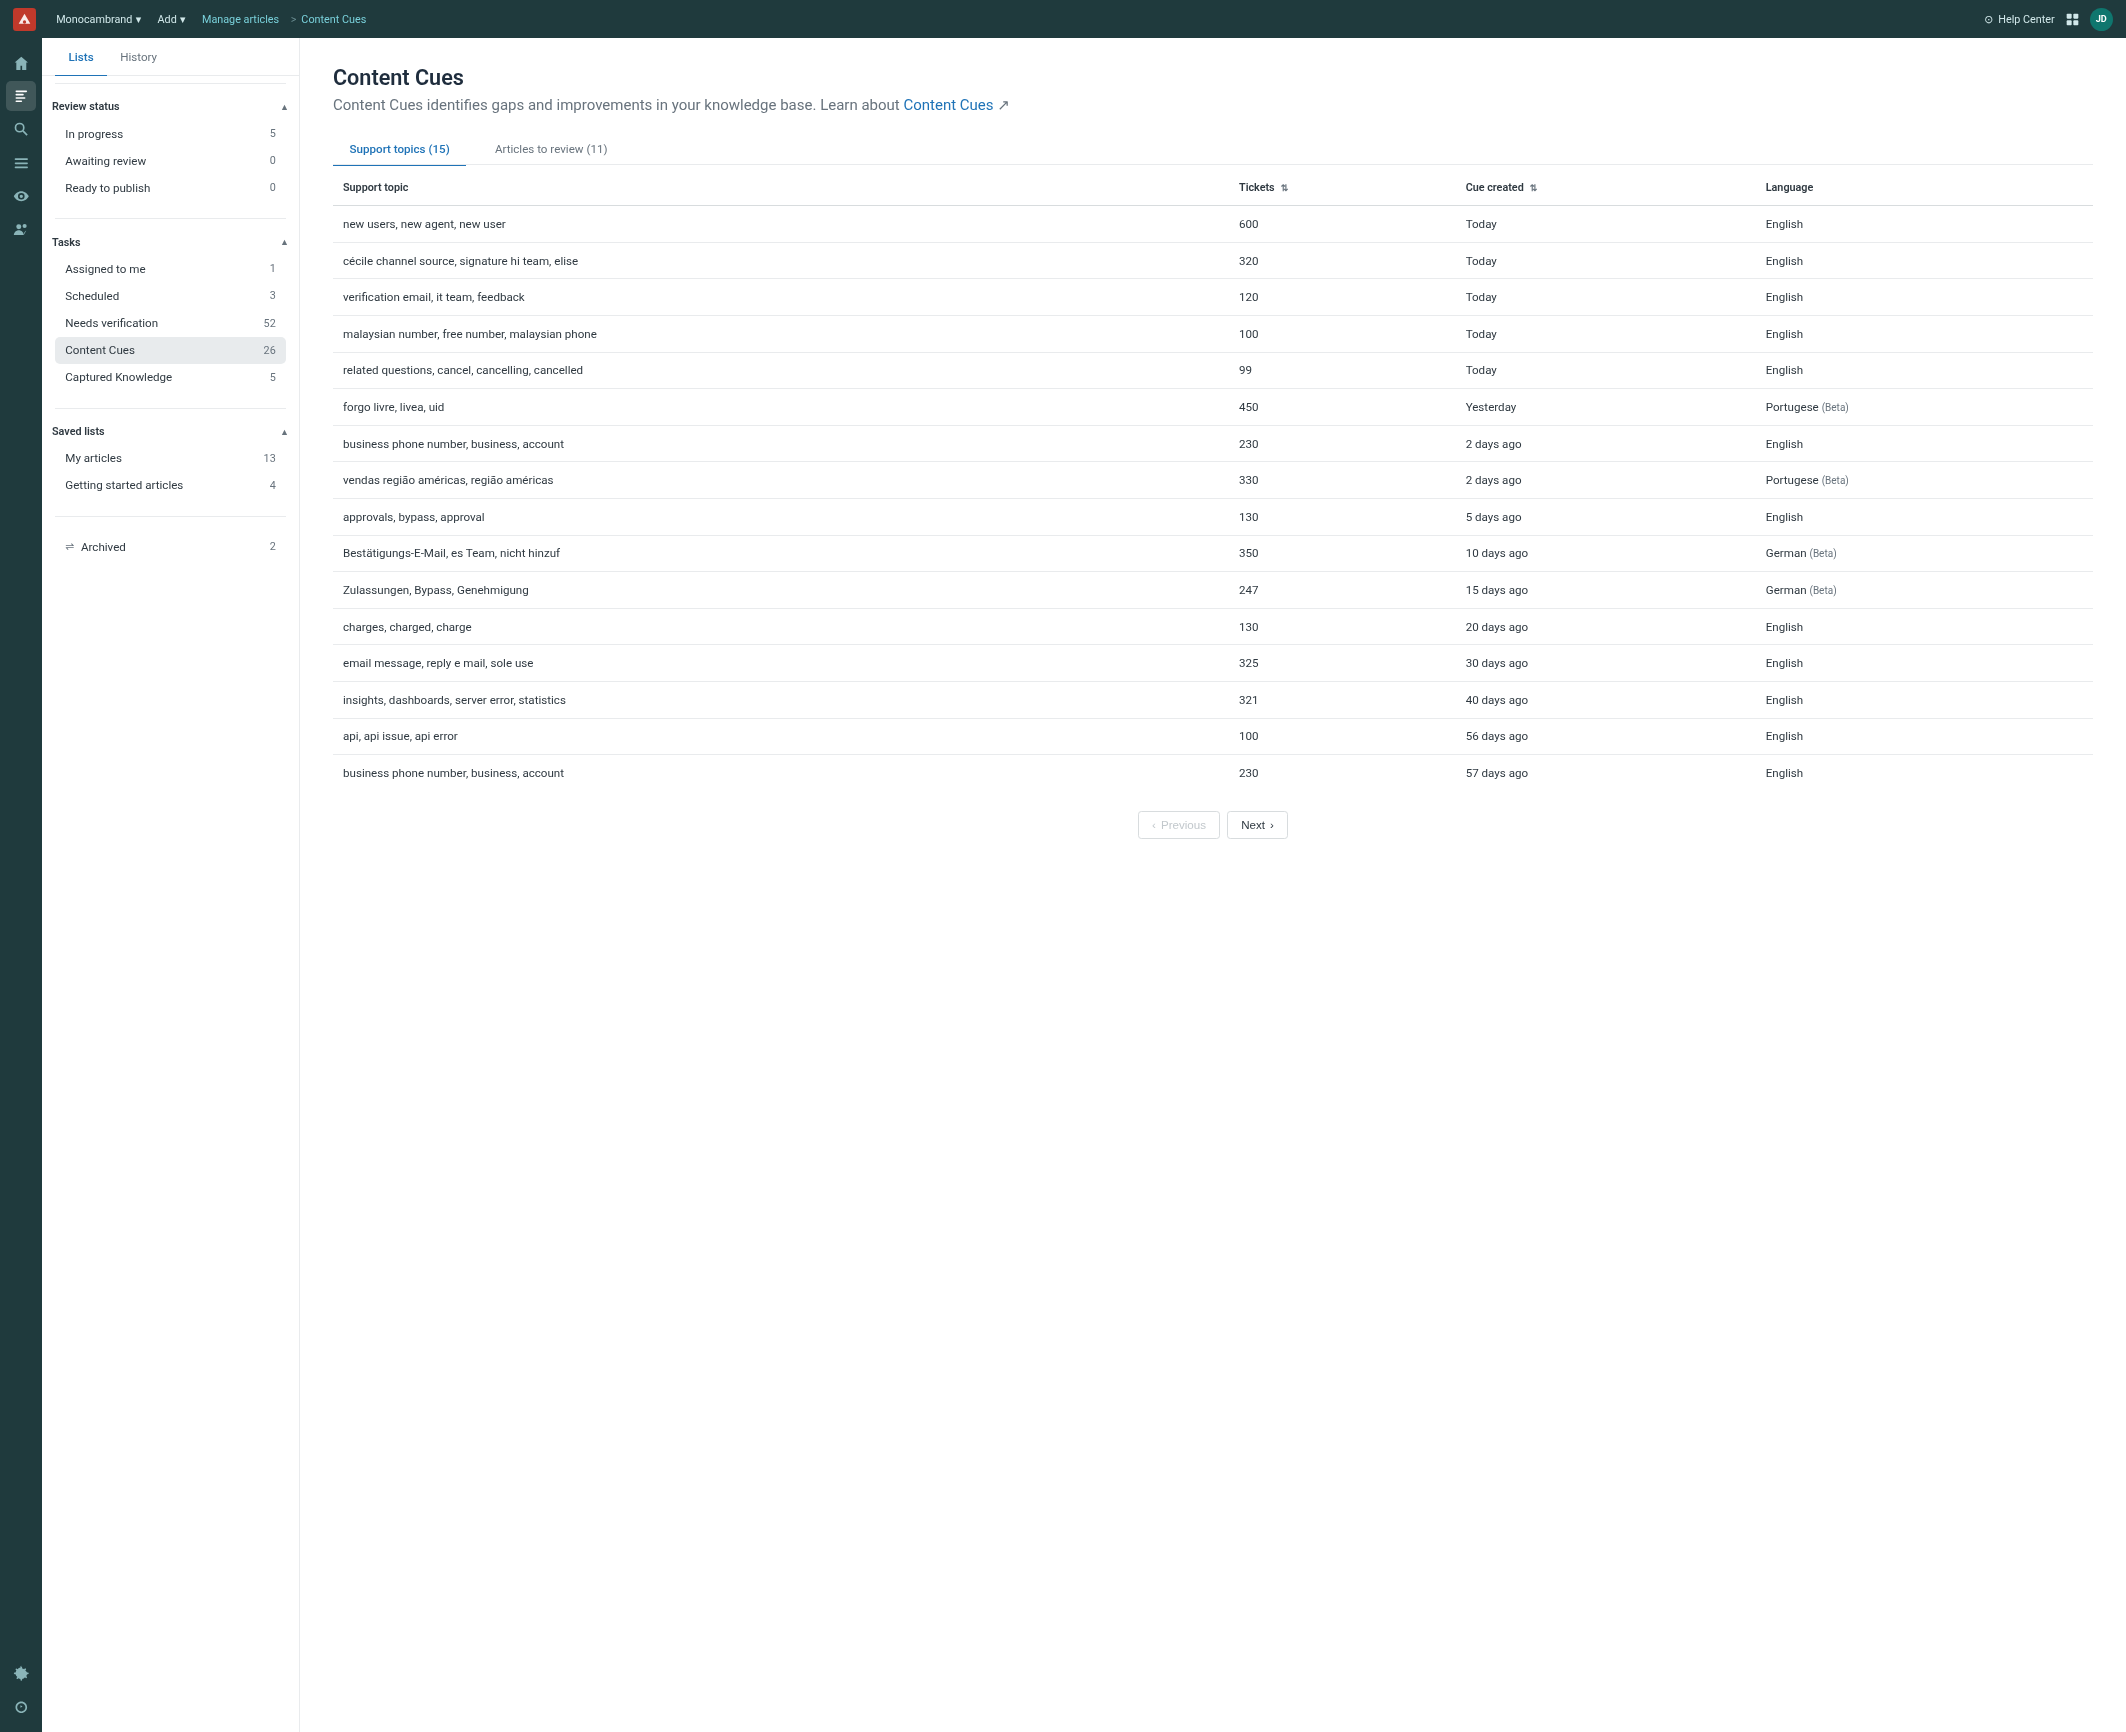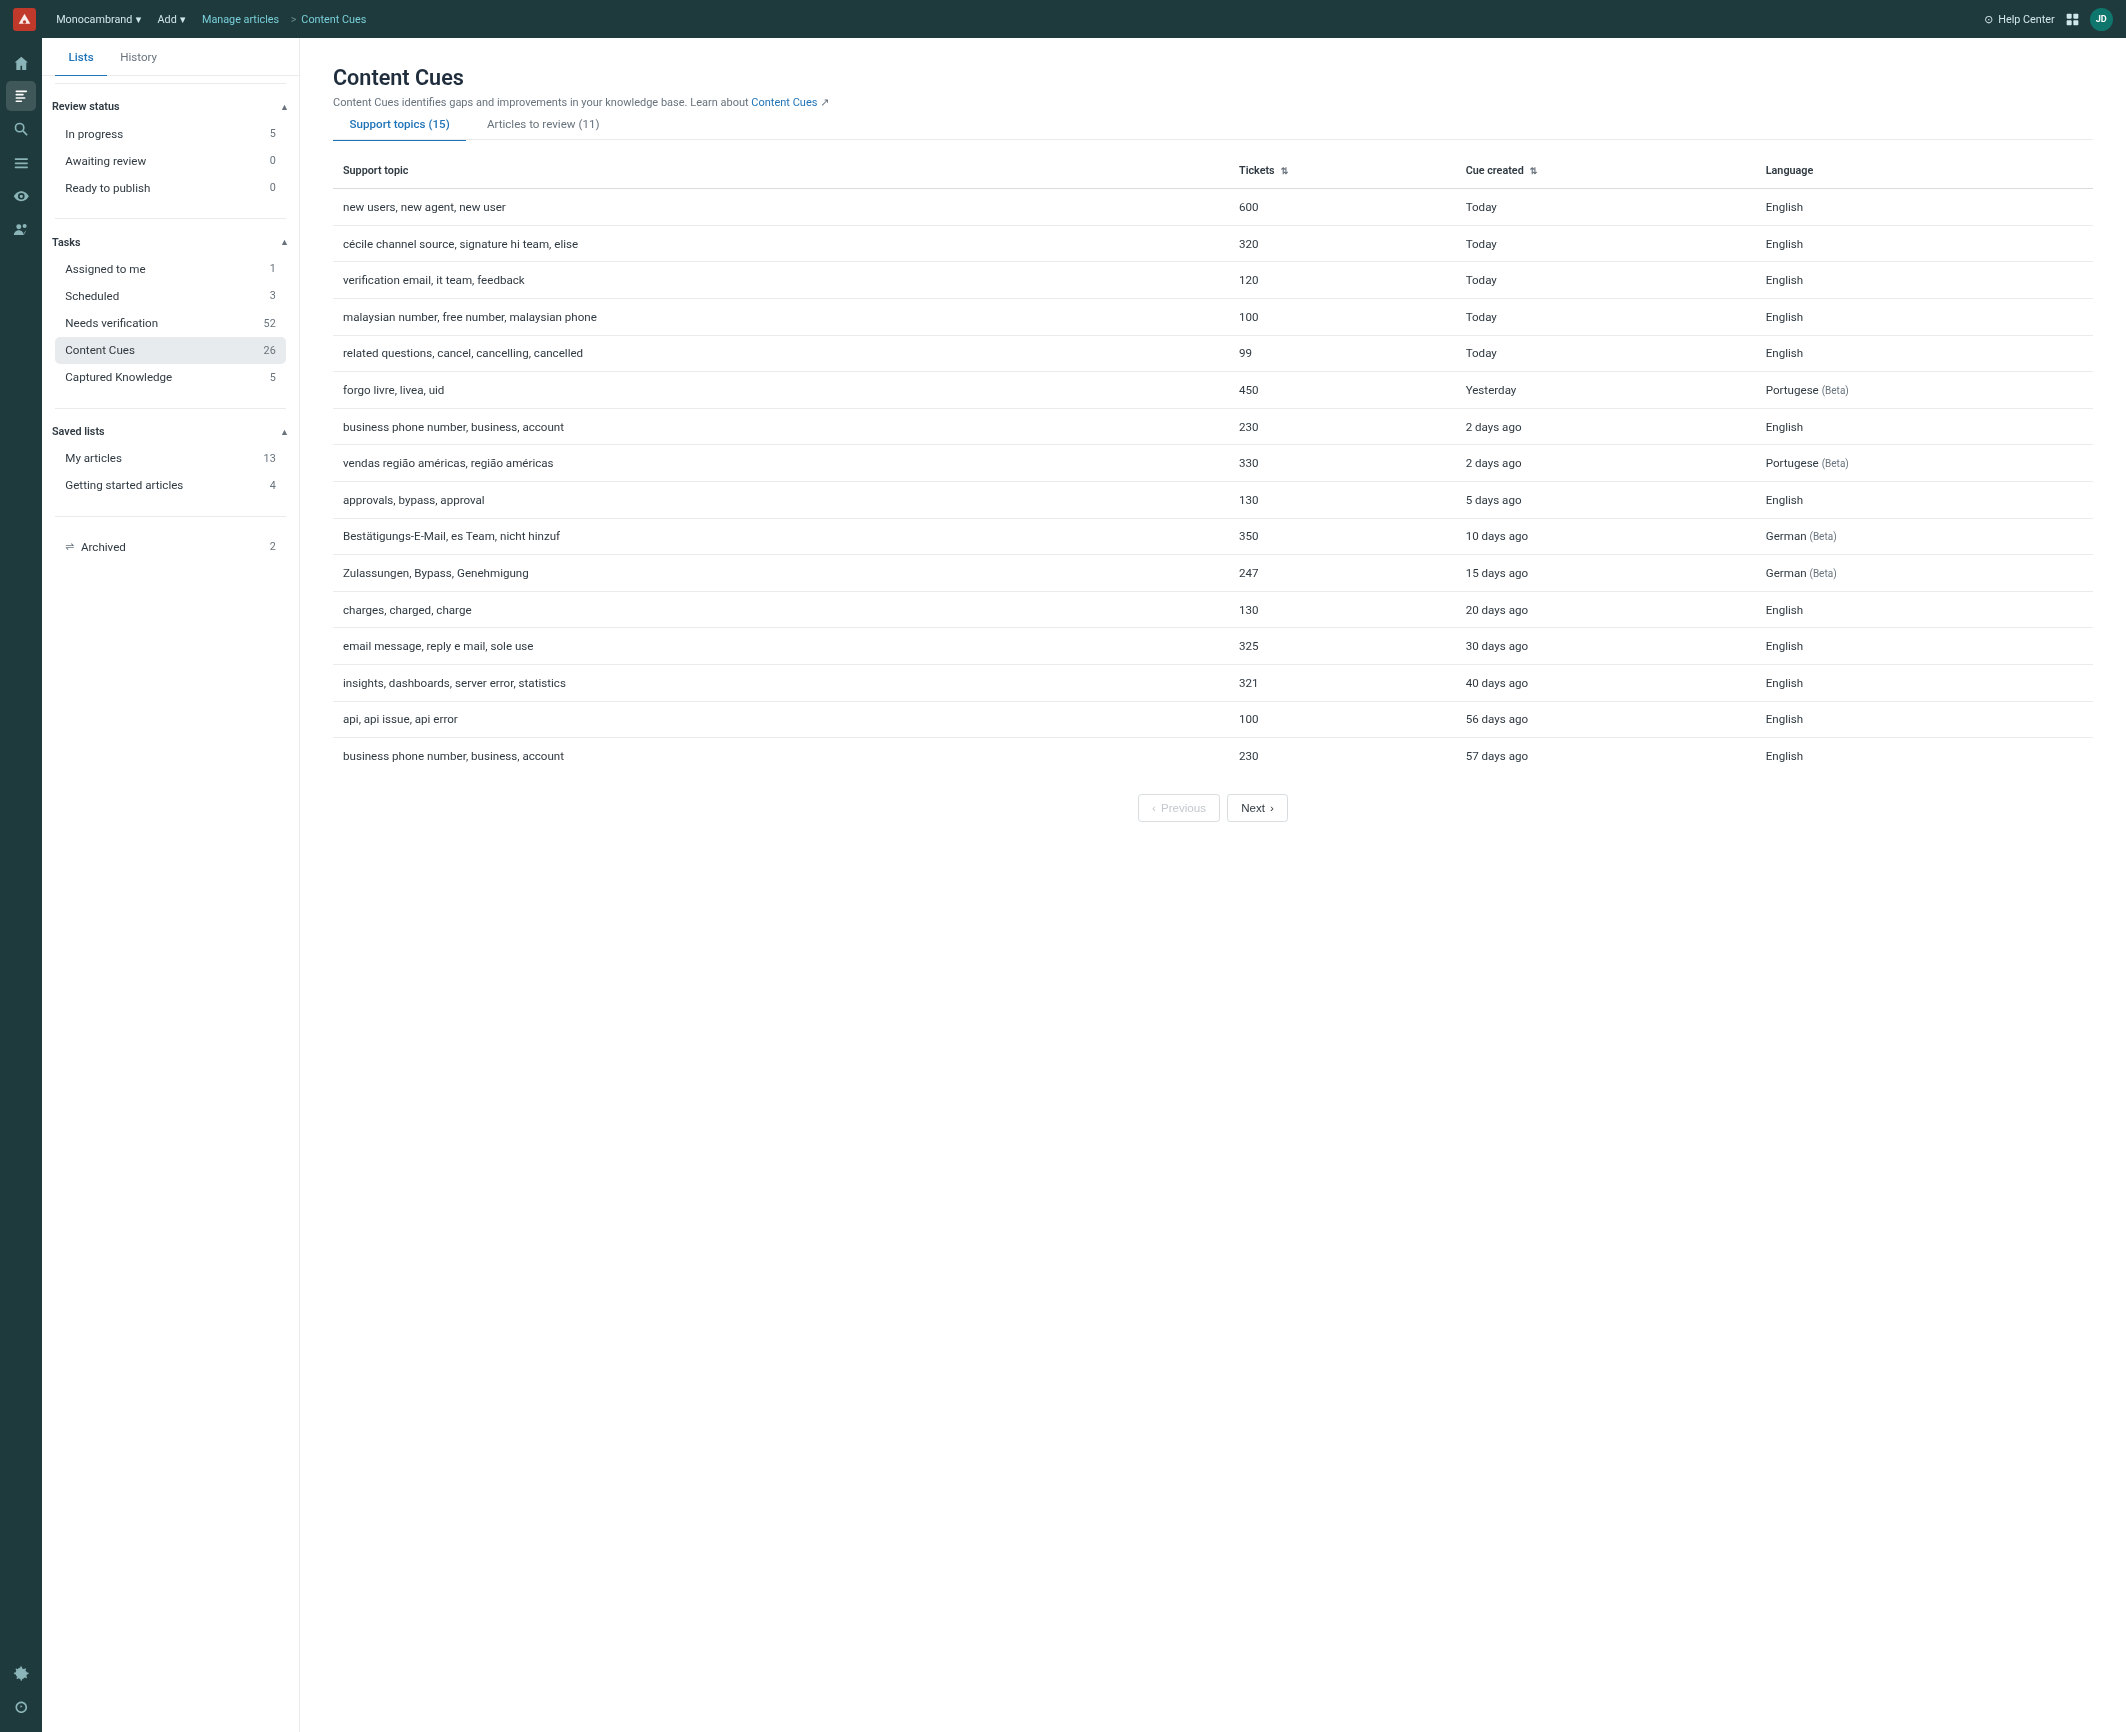--- a/index.html
+++ b/index.html
@@ -157,34 +157,35 @@
       background: white;
       padding: 26.6px 33px;
     }
     .page-title {
       font-size: 21.6px;
       font-weight: 600;
       color: #1f2d3d;
       margin-bottom: 6.6px;
     }
     .page-subtitle {
-      font-size: 11px;
+      font-size: 15px;
       color: #68737d;
+      margin-bottom: 20px;
     }
     .page-subtitle a {
       color: #1f73b7;
       text-decoration: none;
     }
 
     
     .content-tabs {
       display: flex;
       border-bottom: 1.7px solid #e9ebed;
-      margin-bottom: 12px;
-      gap: 4px;
+      margin-bottom: 4px;
+      gap: 12px;
     }
     .content-tab {
       padding: 8.3px 16.6px;
       font-size: 11.6px;
       color: #68737d;
       cursor: pointer;
       border-bottom: 1.7px solid transparent;
       margin-bottom: -1.7px;
     }
     .content-tab.active {

